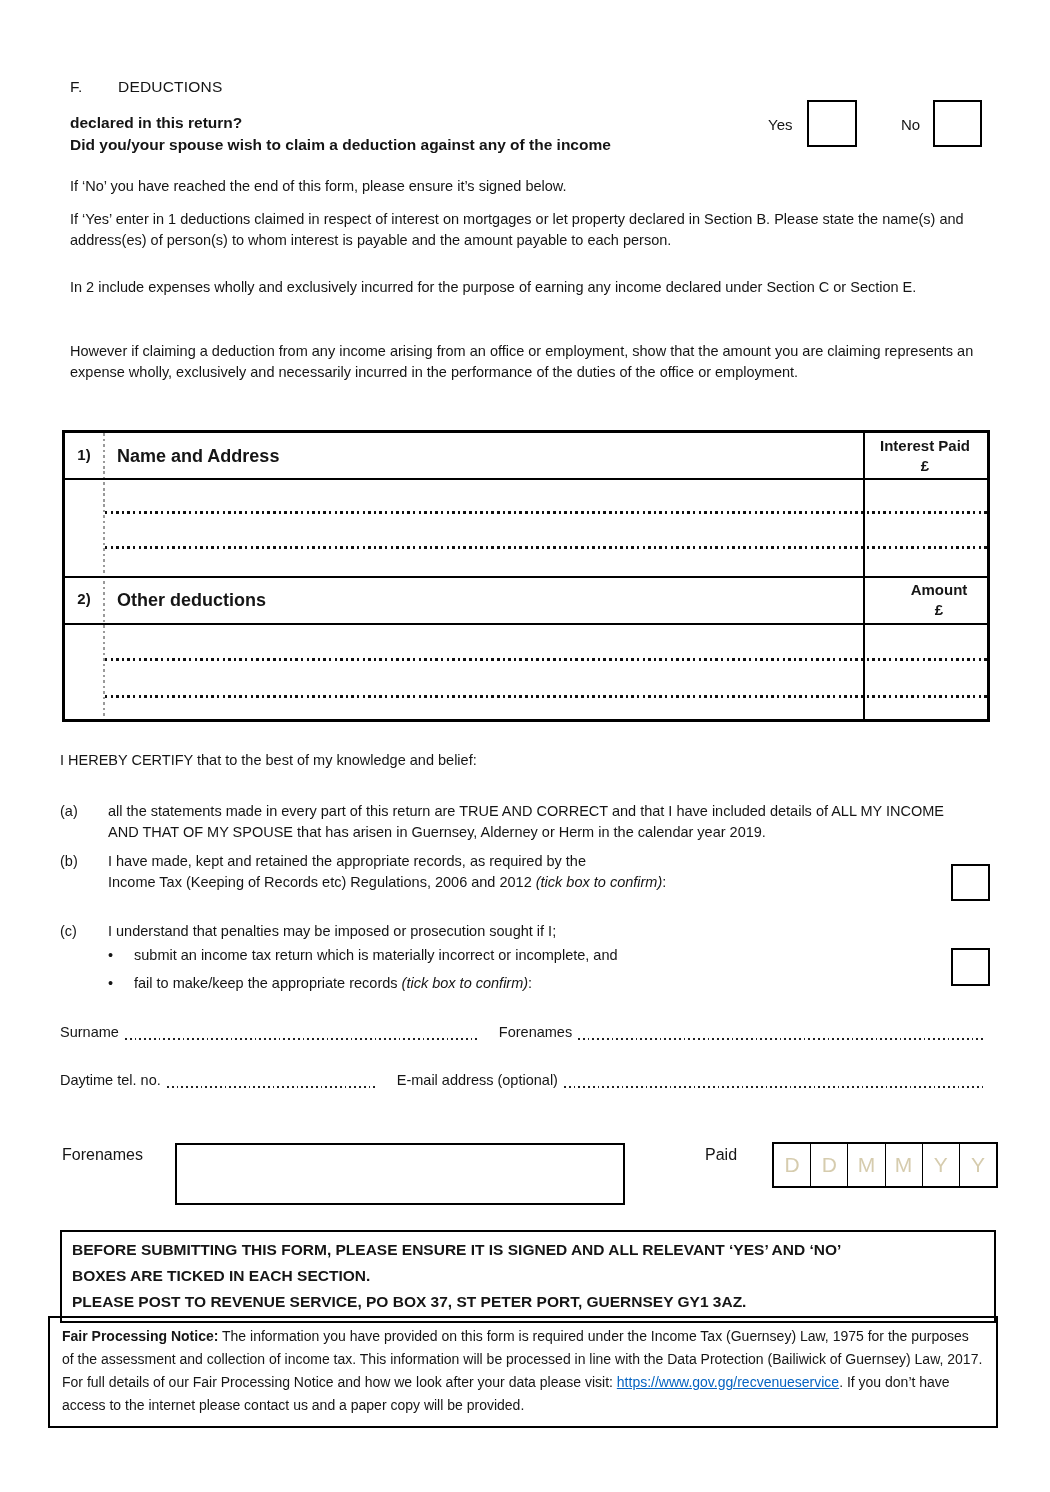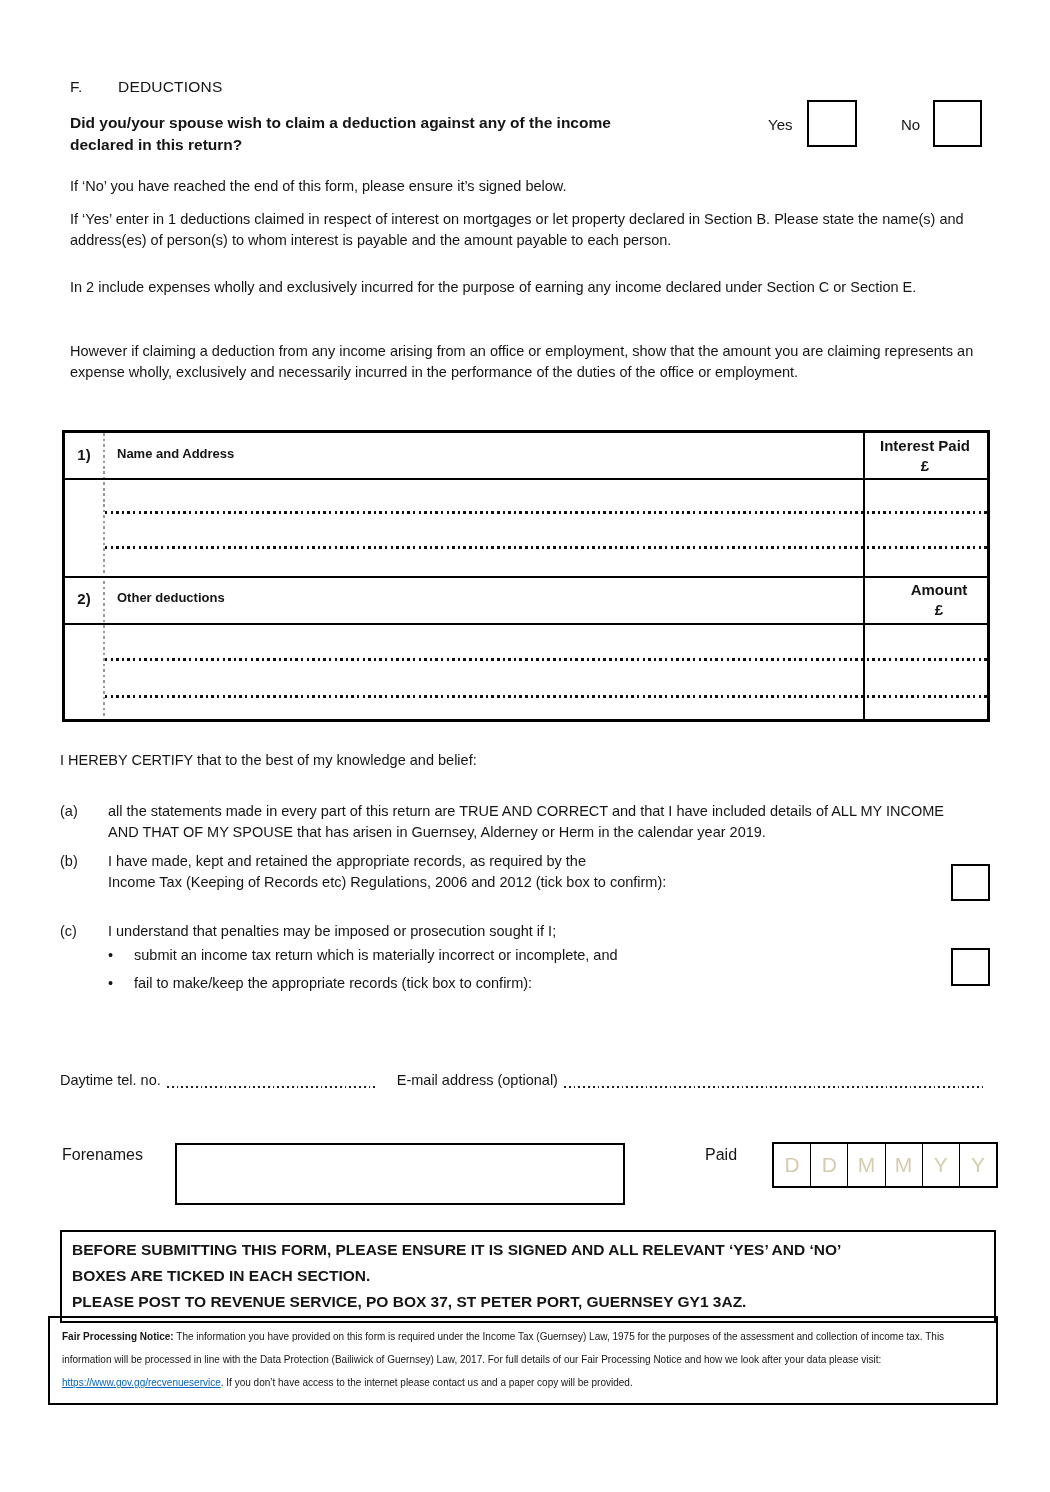--- a/index.html
+++ b/index.html
@@ -3,21 +3,21 @@
 <meta charset="utf-8">
 <style>
   html,body { margin:0; padding:0; background:#fff; }
   .page {
     position:relative; width:1050px; height:1492px; background:#ffffff;
     font-family:"Liberation Sans", sans-serif; color:#151515; font-size:14.5px;
     overflow:hidden;
   }
   .abs { position:absolute; }
   .b { font-weight:bold; }
-  .i { }
+  .i { font-style:italic; }
 
   
   .f-heading { left:70px; top:78px; font-size:15.5px; font-weight:normal; letter-spacing:.2px; }
   .f-heading .letter { display:inline-block; width:48px; }
 
   
   .question { left:70px; top:112px; width:680px; font-weight:bold; font-size:15.5px; line-height:22px; }
 
   
   .yn-label { font-size:15px; }
@@ -27,21 +27,21 @@
 
   
   .ded-table { left:62px; top:430px; width:928px; height:292px; border:3px solid #000; box-sizing:border-box; }
   .ded-table .vdash { position:absolute; top:0; bottom:0; left:38px; width:1.5px;
     background:repeating-linear-gradient(180deg,#9a9a9a 0 2.5px,transparent 2.5px 5.5px); }
   .ded-table .vsolid { position:absolute; top:0; bottom:0; left:798px; width:2px; background:#000; }
   .ded-table .hline { position:absolute; left:0; right:0; height:2px; background:#000; }
   .ded-table .dotline { position:absolute; left:40px; right:0; height:2.5px;
     background:repeating-linear-gradient(90deg,#111 0 2.5px,transparent 2.5px 5.6px); }
   .ded-table .numcell { position:absolute; left:0; width:38px; text-align:center; font-weight:bold; font-size:15px; }
-  .ded-table .namecell { position:absolute; left:52px; font-weight:bold; font-size:13px; }
+  .ded-table .namecell { position:absolute; left:52px; font-weight:bold; font-size:18px; }
   .ded-table .amtcell { position:absolute; left:798px; width:124px; text-align:center; font-weight:bold; font-size:15px; line-height:20px; }
 
   
   .cert-item { display:flex; line-height:20.5px; }
   .cert-label { width:48px; flex:0 0 48px; }
   .cert-text { flex:1; }
   .bullet-row { display:flex; line-height:20.5px; }
   .bullet-glyph { width:26px; flex:0 0 26px; text-align:left; }
 
   
@@ -56,35 +56,35 @@
   .sig-box { left:175px; top:1143px; width:450px; height:62px; border:2px solid #000; box-sizing:border-box; background:#fff; }
   .date-grid { left:772px; top:1142px; width:226px; height:46px; border:2.5px solid #000; box-sizing:border-box; display:flex; background:#fff; }
   .date-cell { flex:1; display:flex; align-items:center; justify-content:center;
     font-size:21px; color:var(--date-letter,#d6ccae); border-left:1.5px solid #000; }
   .date-cell:first-child { border-left:none; }
 
   
   .notice-box { left:60px; top:1230px; width:936px; border:2.5px solid #000; box-sizing:border-box;
     padding:5px 10px 6px 10px; font-weight:bold; font-size:15.5px; line-height:26px; }
   .fpn-box { left:48px; top:1316px; width:950px; border:2px solid #000; box-sizing:border-box;
-    padding:7px 12px 9px 12px; font-size:10px; line-height:23px; }
+    padding:7px 12px 9px 12px; font-size:14px; line-height:23px; }
   .fpn-box a, .link { color:var(--link,#0563c1); text-decoration:underline; }
 </style>
 </head>
 <body>
 
 <div class="page">
 
   <div class="abs f-heading">
     <span class="letter">F.</span><span>DEDUCTIONS</span>
   </div>
 
   <div class="abs question">
+    <div>declared in this return?</div>
     <div>Did you/your spouse wish to claim a deduction against any of the income</div>
-    <div>declared in this return?</div>
   </div>
 
   <span class="abs yn-label" style="left:768px; top:116px;">Yes</span>
   <div class="abs checkbox" style="left:807px; top:100px; width:46px; height:43px;"></div>
   <span class="abs yn-label" style="left:901px; top:116px;">No</span>
   <div class="abs checkbox" style="left:933px; top:100px; width:45px; height:43px;"></div>
 
   <div class="abs para" style="top:176px;">If ‘No’ you have reached the end of this form, please ensure it’s signed below.</div>
   <div class="abs para" style="top:209px;">If ‘Yes’ enter in 1 deductions claimed in respect of interest on mortgages or let property declared in Section B.   Please state the name(s) and address(es) of person(s) to whom interest is payable and the amount payable to each person.</div>
   <div class="abs para" style="top:277px;">In 2 include expenses wholly and exclusively incurred for the purpose of earning any income declared under Section C or Section E.</div>
@@ -142,20 +142,26 @@
   <div class="abs bullet-row" style="left:108px; top:945px; width:830px;">
     <div class="bullet-glyph">•</div>
     <div>submit an income tax return which is materially incorrect or incomplete, and</div>
   </div>
   <div class="abs bullet-row" style="left:108px; top:973px; width:830px;">
     <div class="bullet-glyph">•</div>
     <div><span>fail to make/keep the appropriate records </span><span class="i">(tick box to confirm)</span><span>:</span></div>
   </div>
   <div class="abs checkbox" style="left:951px; top:948px; width:35px; height:34px;"></div>
 
+  <div class="abs leader-row" style="left:60px; top:1022px; width:930px;">
+    <span class="lbl">Surname</span>
+    <div class="leader" style="flex:0 0 352px;"></div>
+    <span class="lbl" style="margin-left:18px;">Forenames</span>
+    <div class="leader" style="flex:1;"></div>
+  </div>
 
   <div class="abs leader-row" style="left:60px; top:1070px; width:930px;">
     <span class="lbl">Daytime tel. no.</span>
     <div class="leader" style="flex:0 0 208px;"></div>
     <span class="lbl" style="margin-left:18px;">E-mail address (optional)</span>
     <div class="leader" style="flex:1;"></div>
   </div>
 
   <span class="abs sig-label" style="left:62px; top:1146px;">Forenames</span>
   <div class="abs sig-box"></div>

